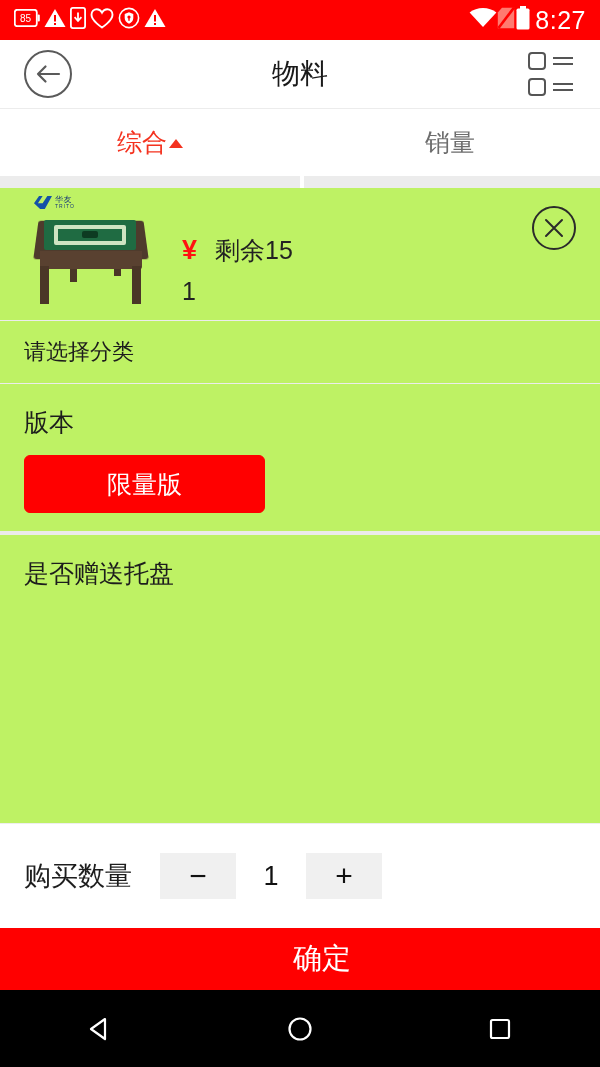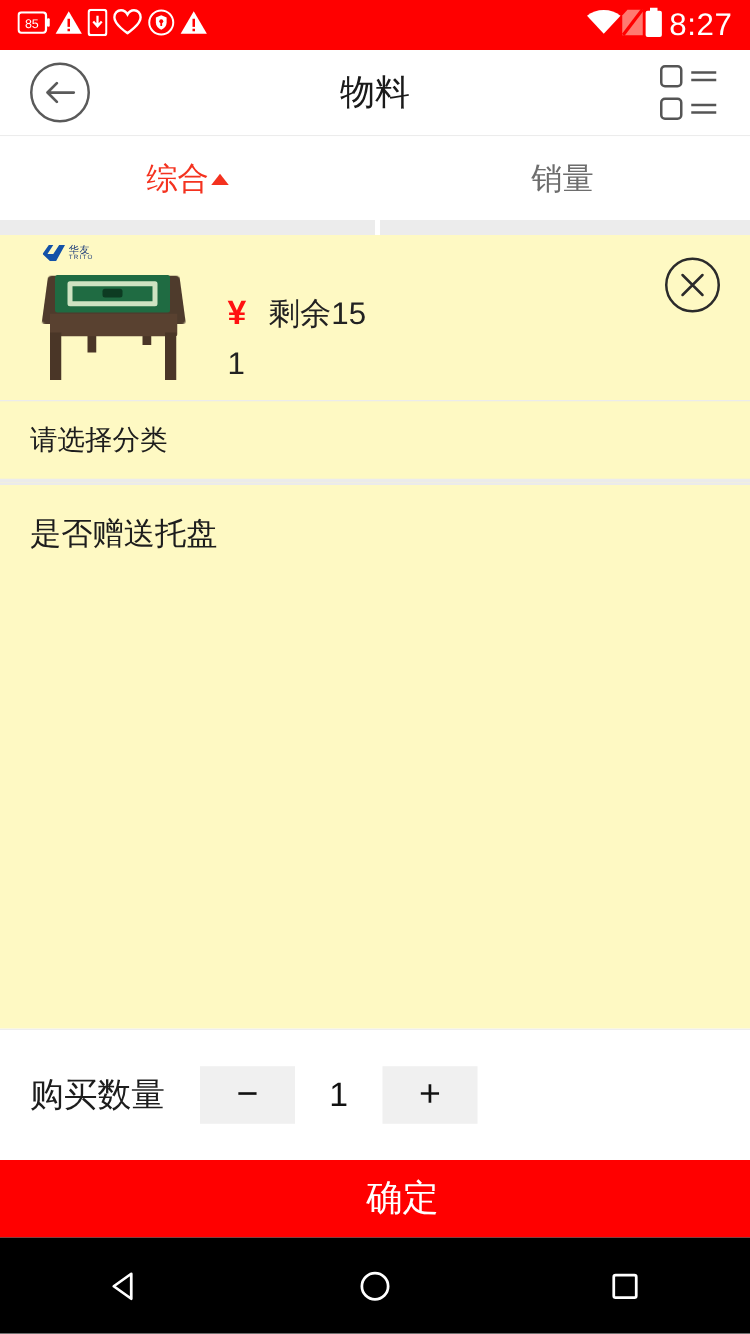--- a/index.html
+++ b/index.html
@@ -85,21 +85,21 @@
   }
   .gap-strip .notch {
     position: absolute; left: 300px; top: 0; width: 4px; height: 12px;
     background: #ffffff;
   }
 
   
   .sheet {
     position: absolute; top: 188px; left: 0;
     width: 600px; height: 635px;
-    background: #fef9c3;
+    background: #bef264;
     overflow: hidden;
   }
 
   
   .prod {
     position: relative; height: 132px;
     display: flex; align-items: flex-start;
     padding: 8px 0 0 0;
   }
   .prod-img {
@@ -375,20 +375,26 @@
         <svg width="22" height="22" viewBox="0 0 22 22">
           <path d="M3 3 L19 19 M19 3 L3 19" stroke="#2b2b2b" stroke-width="2" stroke-linecap="round"></path>
         </svg>
       </div>
     </div>
 
     <div class="sheet-hr"></div>
     <div class="choose-title">请选择分类</div>
     <div class="sheet-hr"></div>
 
+    <div class="opt-group">
+      <div class="opt-label">版本</div>
+      <div class="opt-grid single">
+        <div class="opt-btn selected solo">限量版</div>
+      </div>
+    </div>
 
     <div class="sheet-hr thick"></div>
 
 
     <div class="sheet-hr thick"></div>
 
     <div class="opt-group">
       <div class="opt-label">是否赠送托盘</div>
 
     </div>

